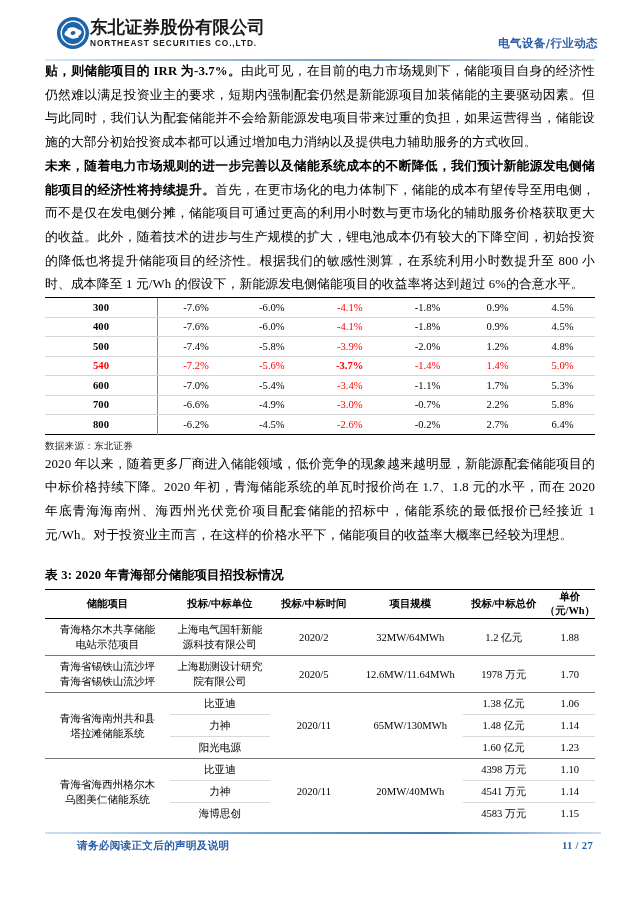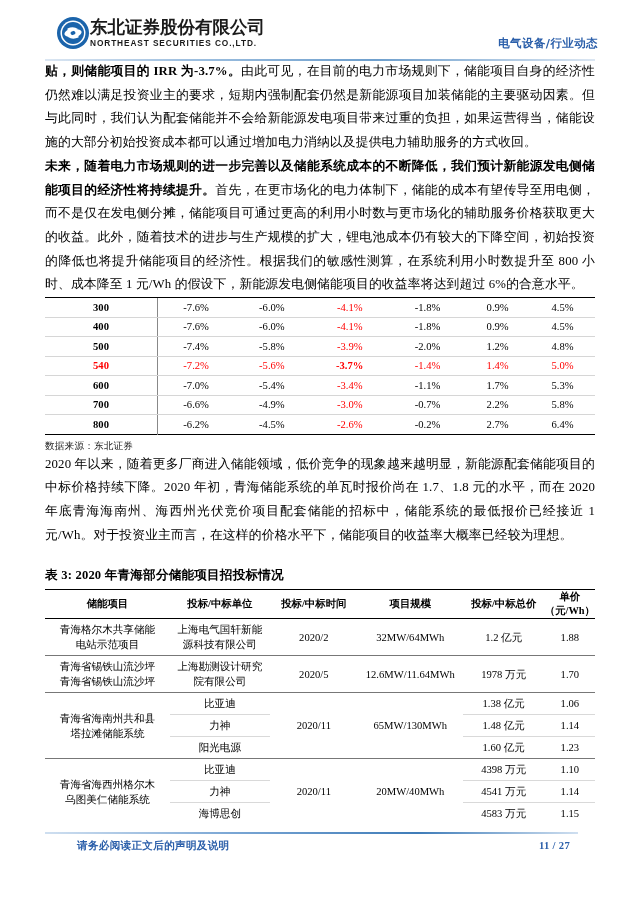--- a/index.html
+++ b/index.html
@@ -173,21 +173,21 @@
     padding: 3px 1px;
   }
   .t3 .grp-sep td { border-top: 0.9px solid #777; }
   .t3 .sub-sep td { border-top: 0.55px solid #d9d9d9; }
   .t3 .namecell { line-height: 15.5px; }
 
   
   .footer {
     position: absolute;
     left: 45px;
-    right: 62px;
+    right: 39px;
     bottom: 52px;
   }
   .footer-rule {
     height: 1.6px;
     background: linear-gradient(to right, #cfdff0 0%, #7aa6d4 35%, #3f7cb8 70%, #cfdff0 100%);
   }
   .footer-row {
     display: flex;
     justify-content: space-between;
     align-items: baseline;

